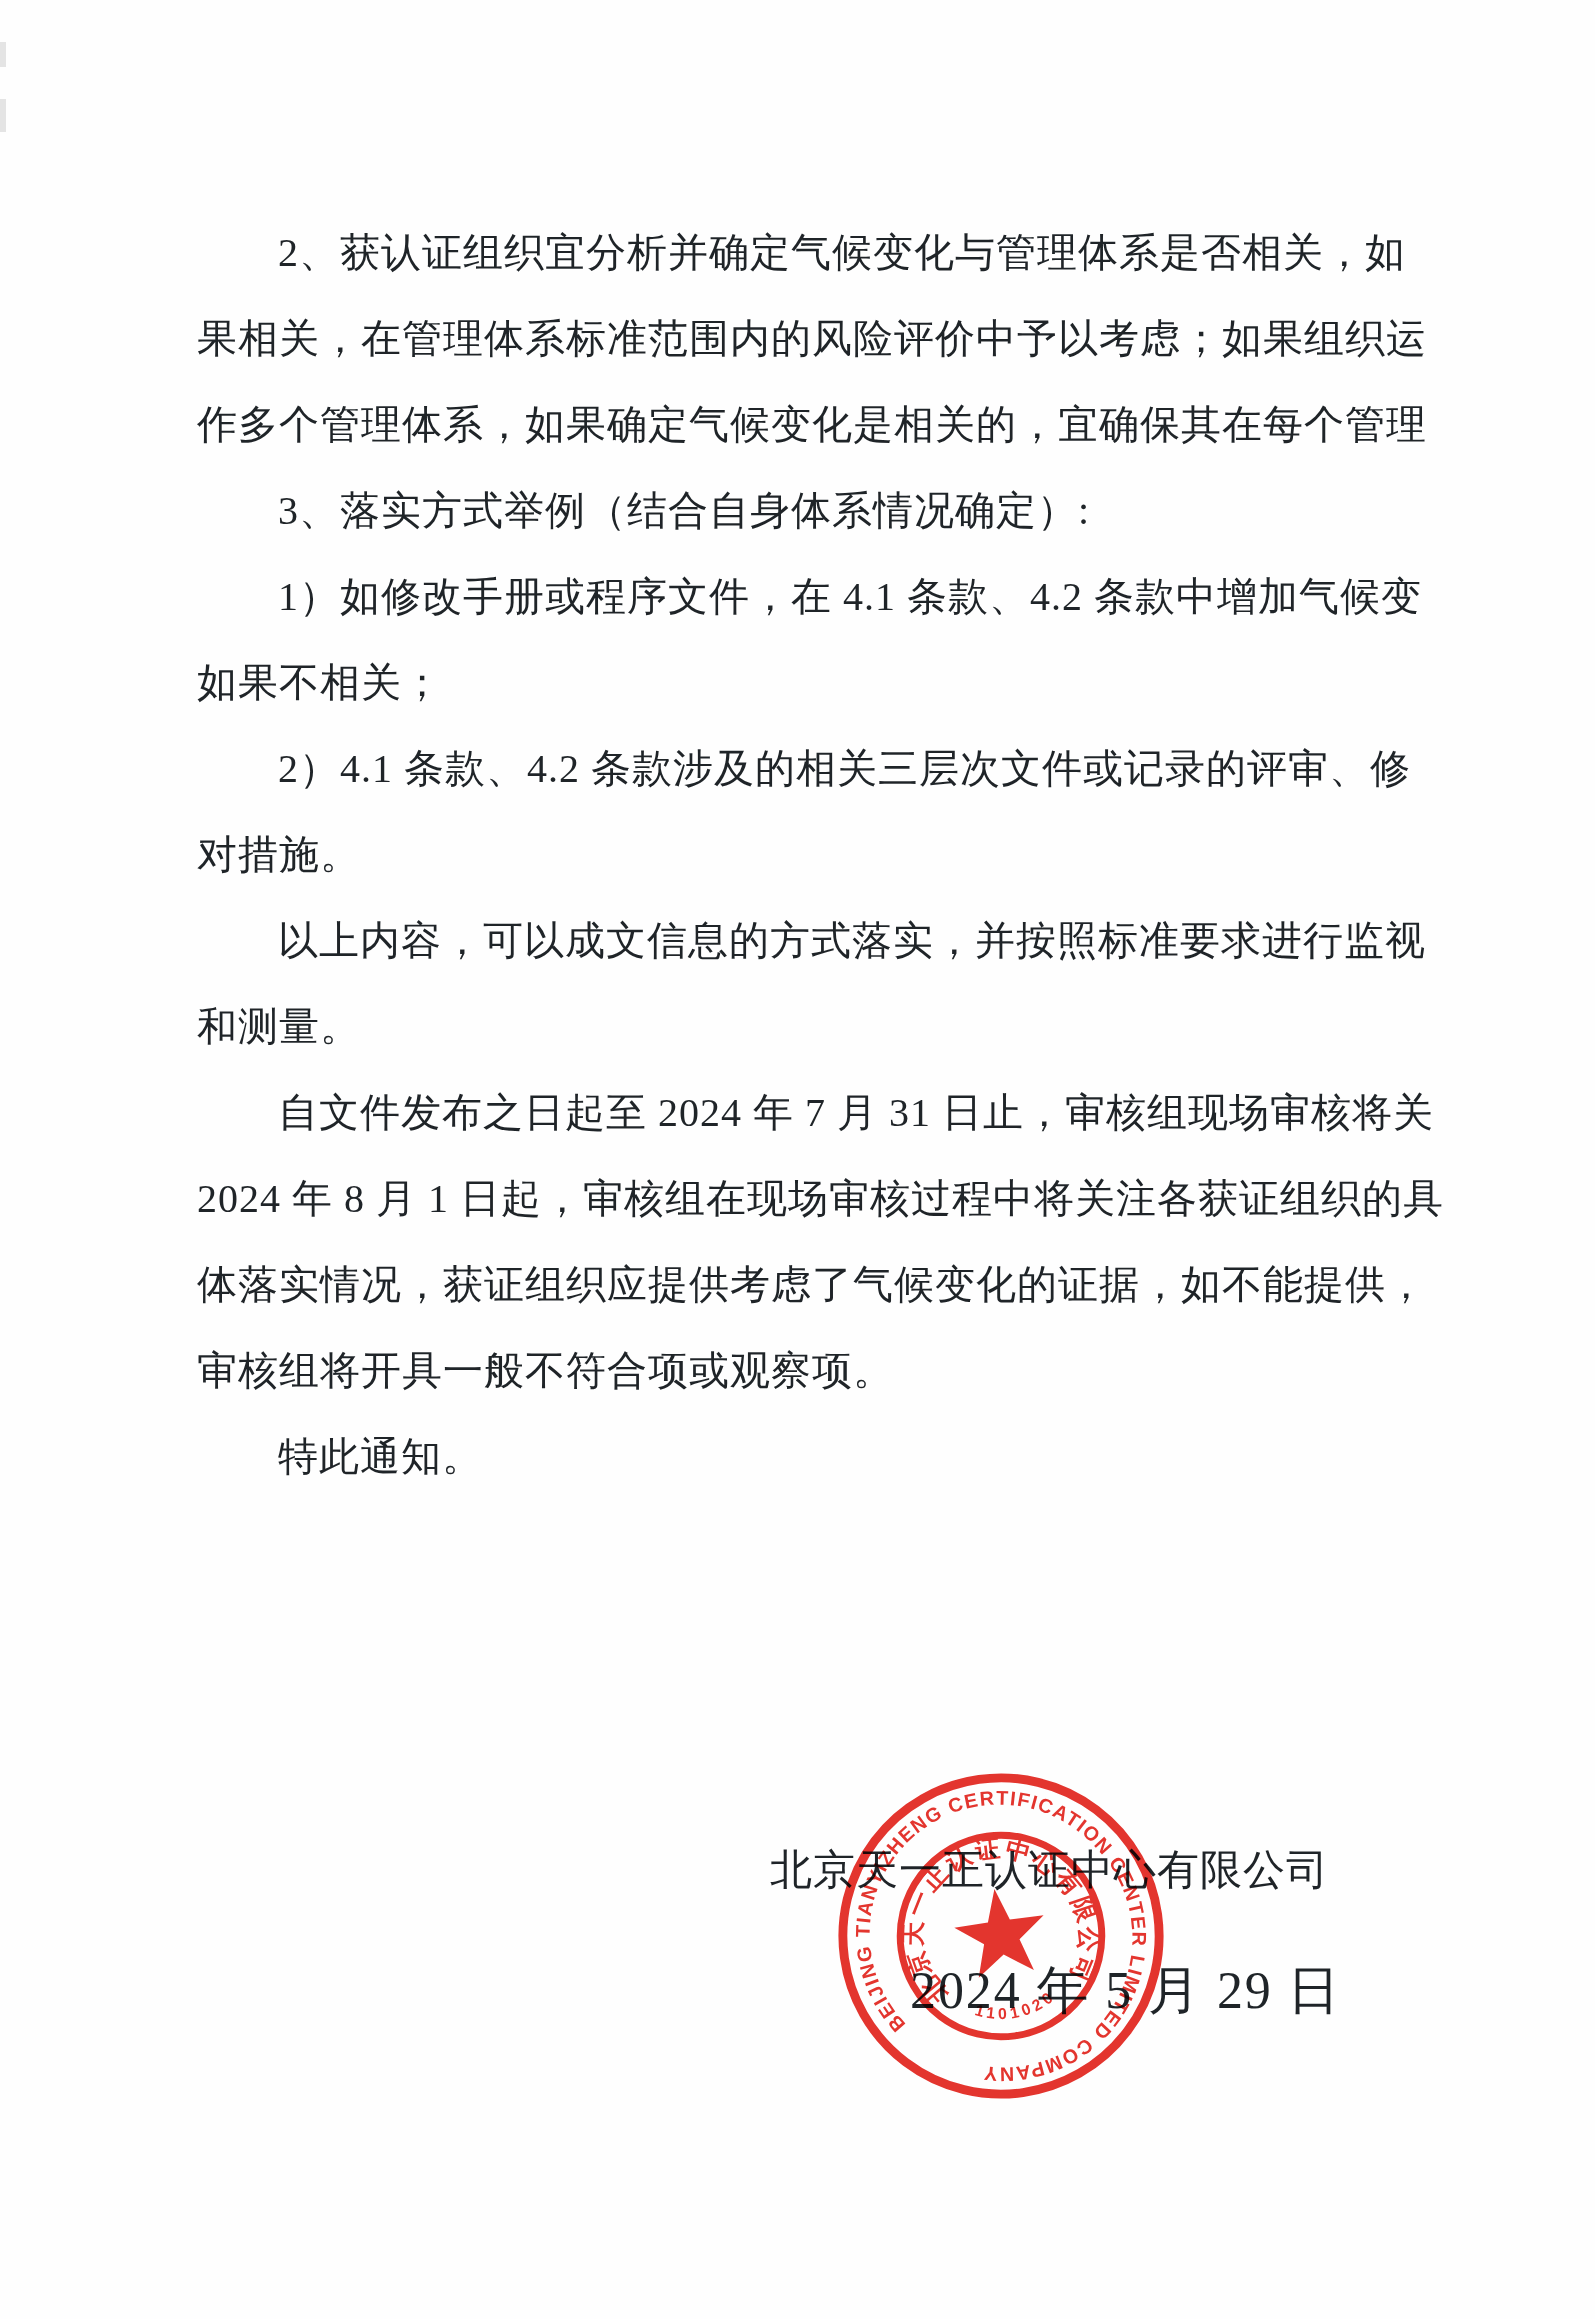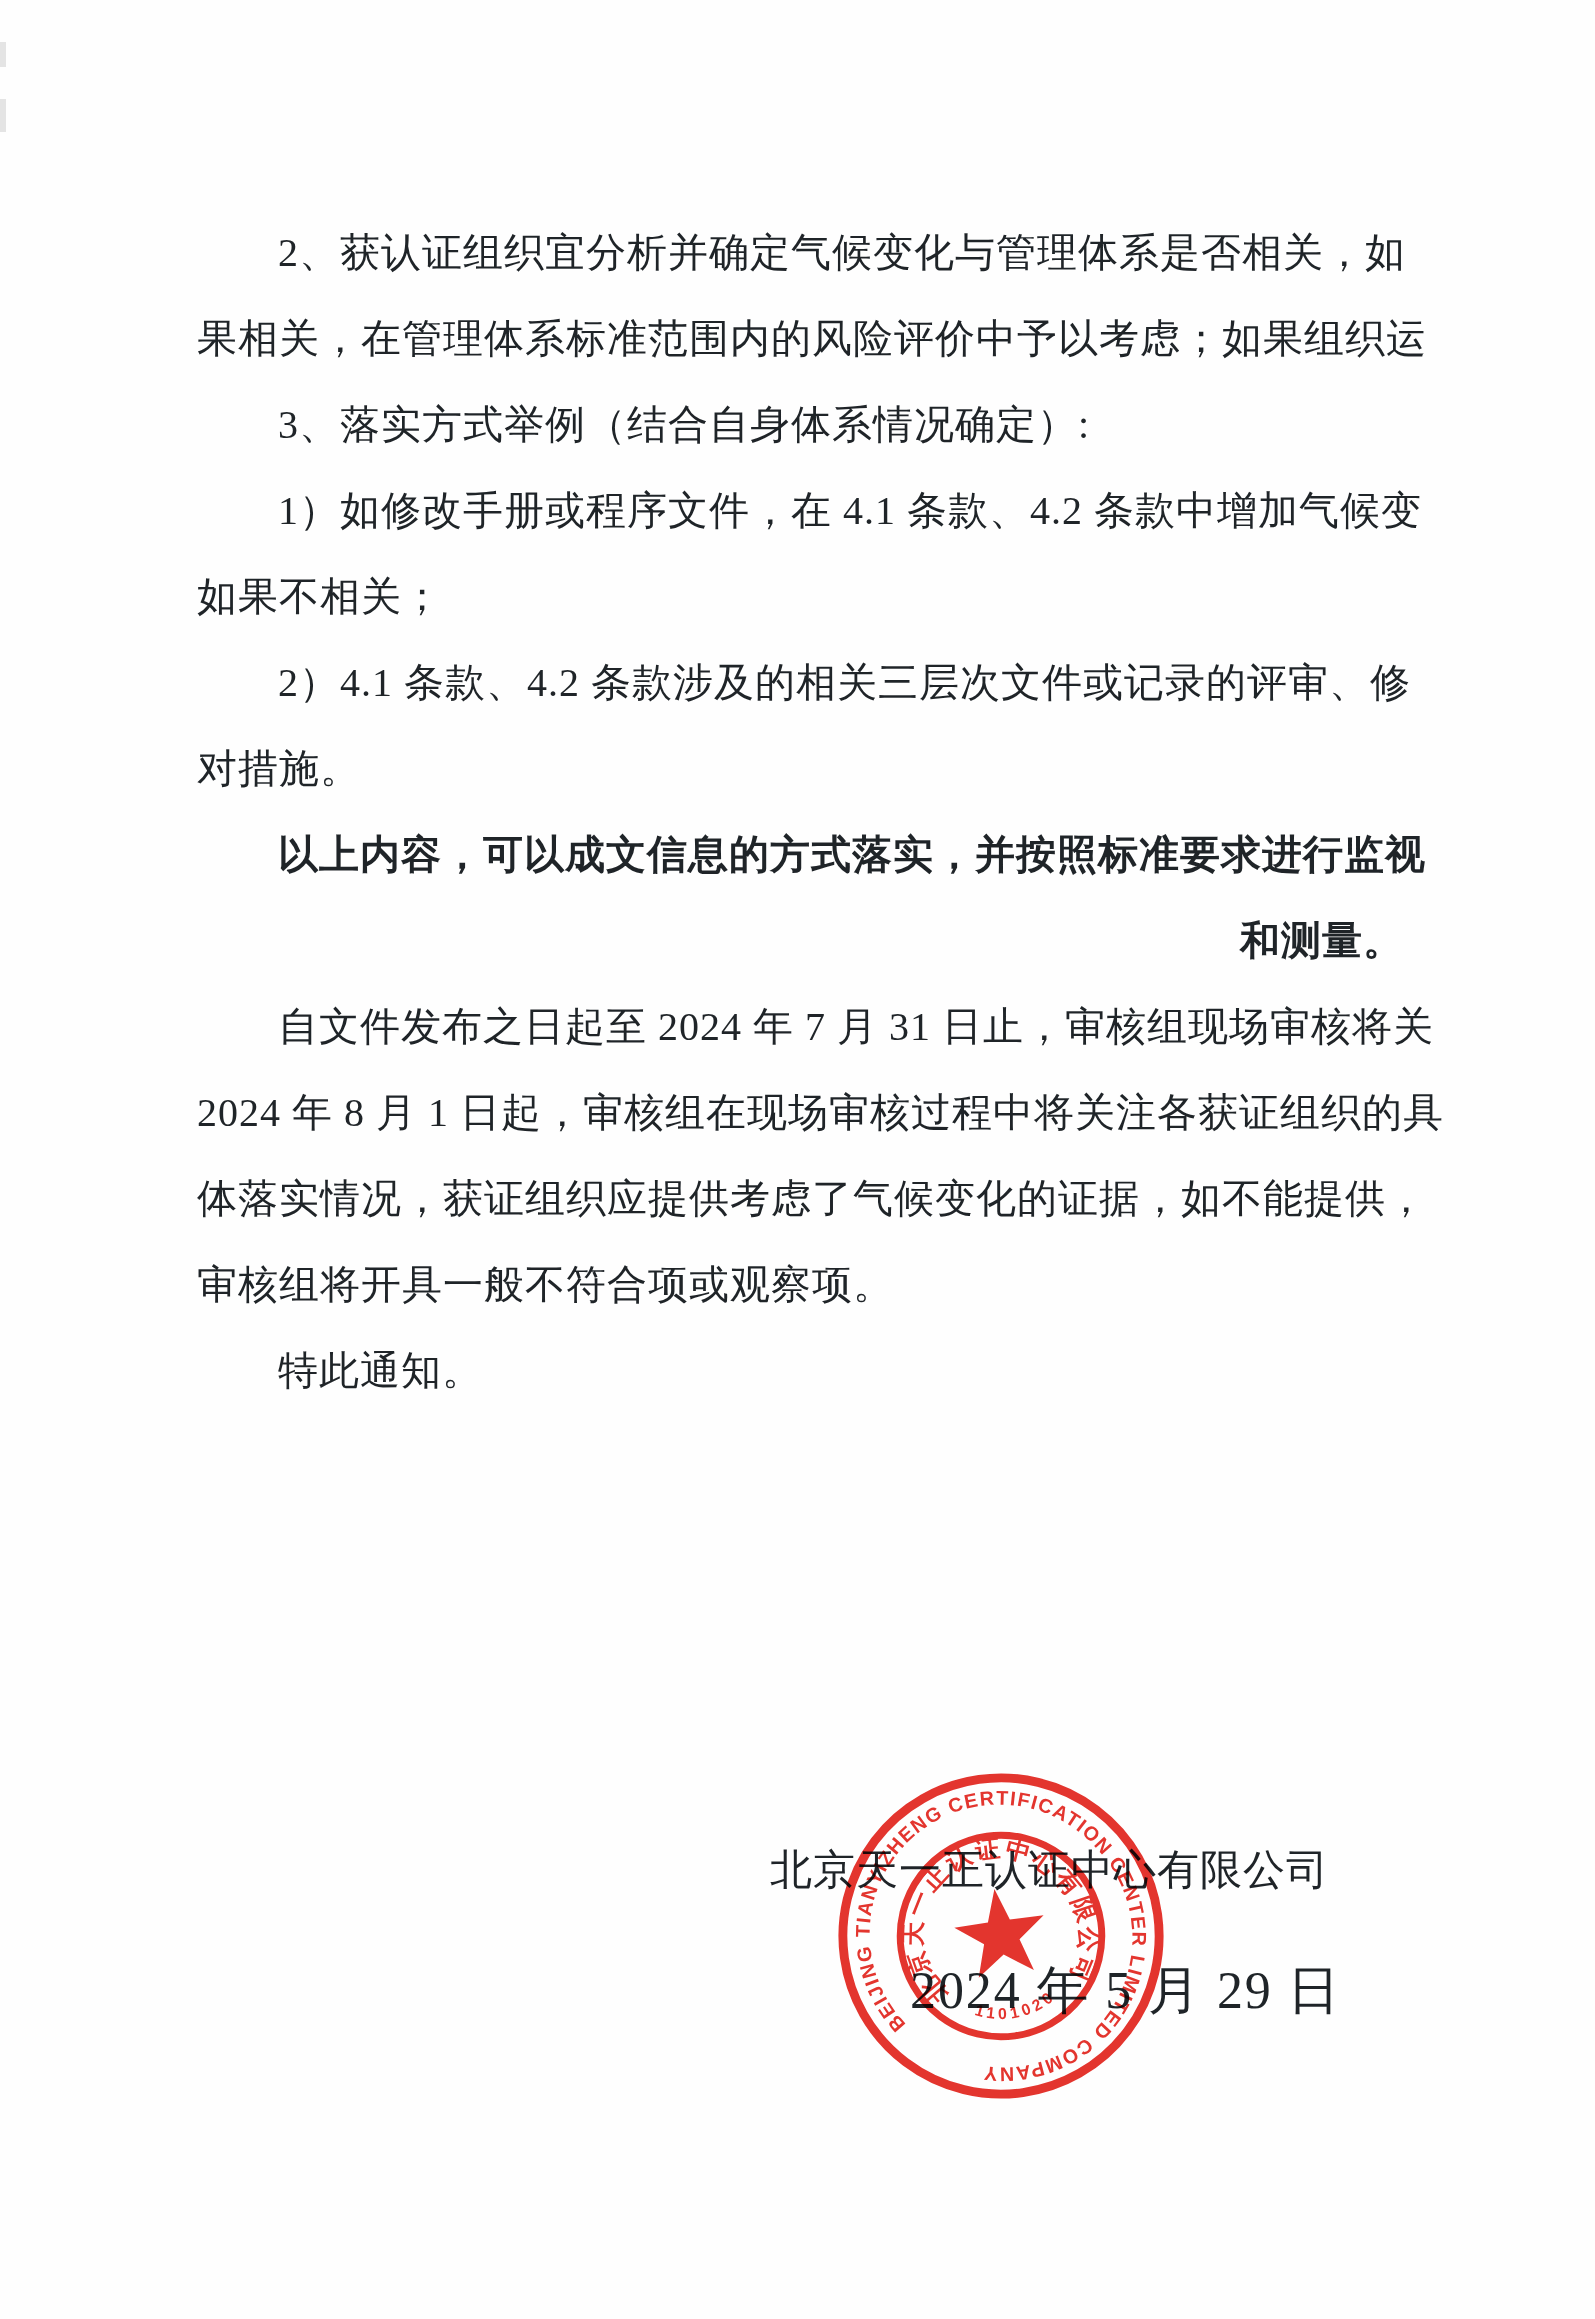--- a/index.html
+++ b/index.html
@@ -20,21 +20,21 @@
     width: 1207px;
   }
   .line {
     height: 86px;
     line-height: 86px;
     font-size: 40px;
     letter-spacing: 1px;
     white-space: nowrap;
   }
   .line.indent { padding-left: 81px; }
-  .line.bold { font-weight: 700; text-align: right; }
+  .line.bold { font-weight: 400; }
   .signature {
     position: absolute;
     left: 770px;
     top: 1842px;
     font-size: 42px;
     letter-spacing: 1px;
     white-space: nowrap;
   }
   .sign-date {
     position: absolute;
@@ -76,20 +76,21 @@
 <body>
 
 <div class="page">
 
   <div class="scan-artifact" style="top:42px;height:25px;"></div>
   <div class="scan-artifact" style="top:99px;height:33px;"></div>
 
   <div class="text-block">
     <div class="line indent">2、获认证组织宜分析并确定气候变化与管理体系是否相关，如</div>
     <div class="line">果相关，在管理体系标准范围内的风险评价中予以考虑；如果组织运</div>
+    <div class="line">作多个管理体系，如果确定气候变化是相关的，宜确保其在每个管理</div>
     <div class="line indent">3、落实方式举例（结合自身体系情况确定）:</div>
     <div class="line indent">1）如修改手册或程序文件，在 4.1 条款、4.2 条款中增加气候变</div>
     <div class="line">如果不相关；</div>
     <div class="line indent">2）4.1 条款、4.2 条款涉及的相关三层次文件或记录的评审、修</div>
     <div class="line">对措施。</div>
     <div class="line indent bold">以上内容，可以成文信息的方式落实，并按照标准要求进行监视</div>
     <div class="line bold">和测量。</div>
     <div class="line indent">自文件发布之日起至 2024 年 7 月 31 日止，审核组现场审核将关</div>
     <div class="line">2024 年 8 月 1 日起，审核组在现场审核过程中将关注各获证组织的具</div>
     <div class="line">体落实情况，获证组织应提供考虑了气候变化的证据，如不能提供，</div>

